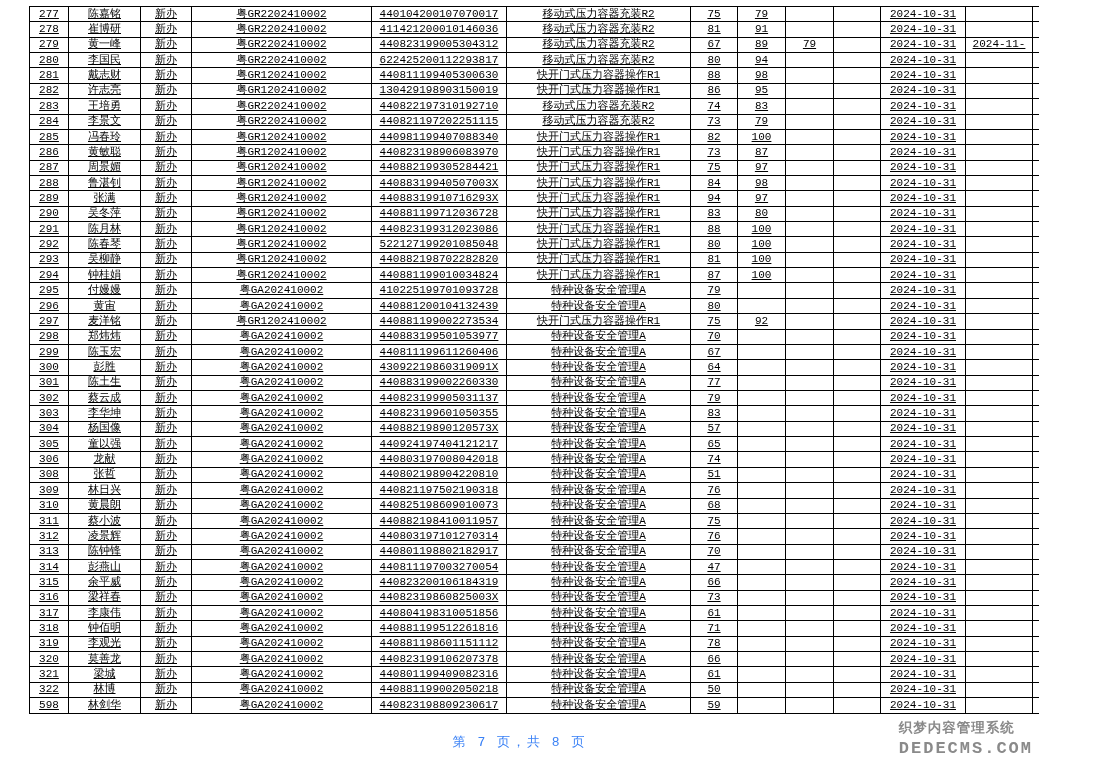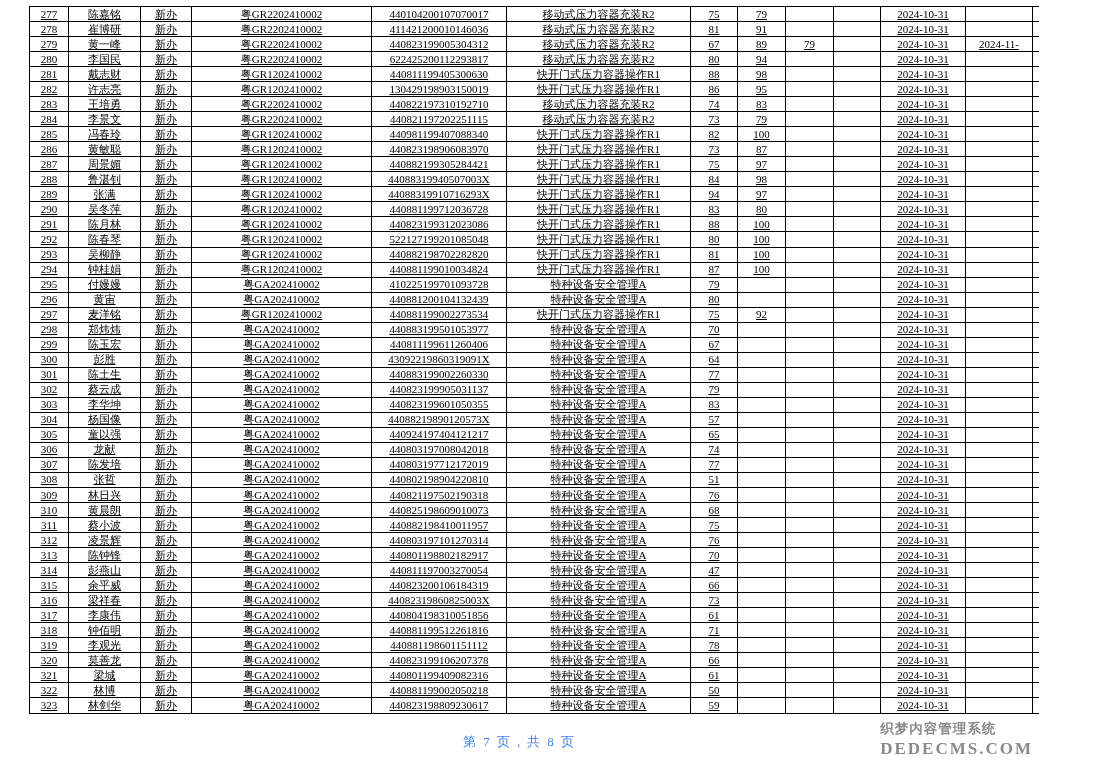--- a/index.html
+++ b/index.html
@@ -2,21 +2,21 @@
 <html><head>
 <meta charset="utf-8">
 <style>
   * { margin: 0; padding: 0; box-sizing: border-box; }
   html, body { background: #ffffff; }
   .page {
     position: relative;
     width: 1039px;
     height: 760px;
     background: #ffffff;
-    font-family: Liberation Serif, serif;
+    font-family: Liberation Mono, monospace;
     color: #000000;
     overflow: hidden;
   }
   table.results {
     position: absolute;
     left: 29px;
     top: 6px;
     width: 1064px;
     height: 708px;
     border-collapse: collapse;
@@ -522,35 +522,20 @@
           <td>特种设备安全管理A</td>
           <td>74</td>
           <td></td>
           <td></td>
           <td></td>
           <td>2024-10-31</td>
           <td></td>
           <td>通过</td>
         </tr>
         <tr>
-          <td>307</td>
-          <td>陈发培</td>
-          <td>新办</td>
-          <td>粤GA202410002</td>
-          <td>440803197712172019</td>
-          <td>特种设备安全管理A</td>
-          <td>77</td>
-          <td></td>
-          <td></td>
-          <td></td>
-          <td>2024-10-31</td>
-          <td></td>
-          <td>通过</td>
-        </tr>
-        <tr>
           <td>308</td>
           <td>张哲</td>
           <td>新办</td>
           <td>粤GA202410002</td>
           <td>440802198904220810</td>
           <td>特种设备安全管理A</td>
           <td>51</td>
           <td></td>
           <td></td>
           <td></td>
@@ -762,21 +747,21 @@
           <td>特种设备安全管理A</td>
           <td>50</td>
           <td></td>
           <td></td>
           <td></td>
           <td>2024-10-31</td>
           <td></td>
           <td>未通过</td>
         </tr>
         <tr>
-          <td>323</td>
+          <td>598</td>
           <td>林剑华</td>
           <td>新办</td>
           <td>粤GA202410002</td>
           <td>440823198809230617</td>
           <td>特种设备安全管理A</td>
           <td>59</td>
           <td></td>
           <td></td>
           <td></td>
           <td>2024-10-31</td>

